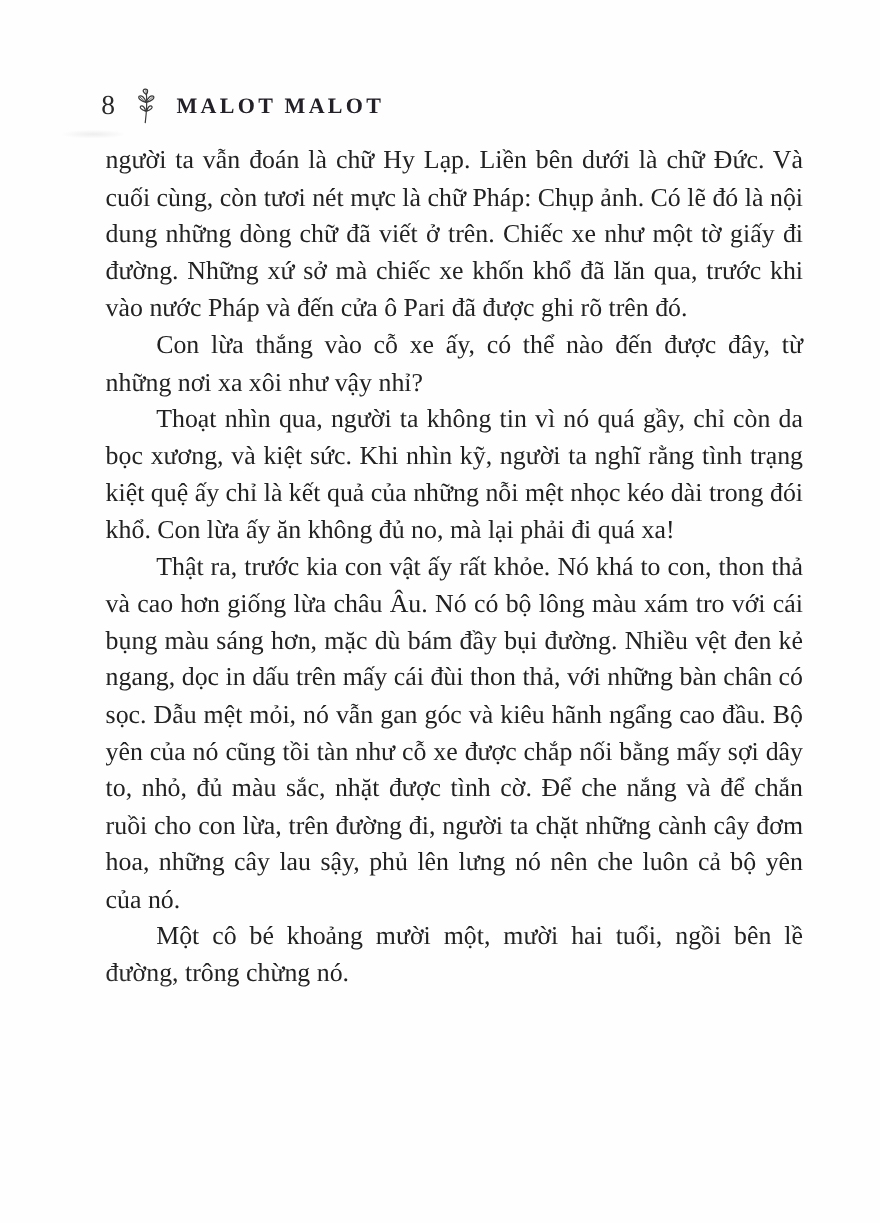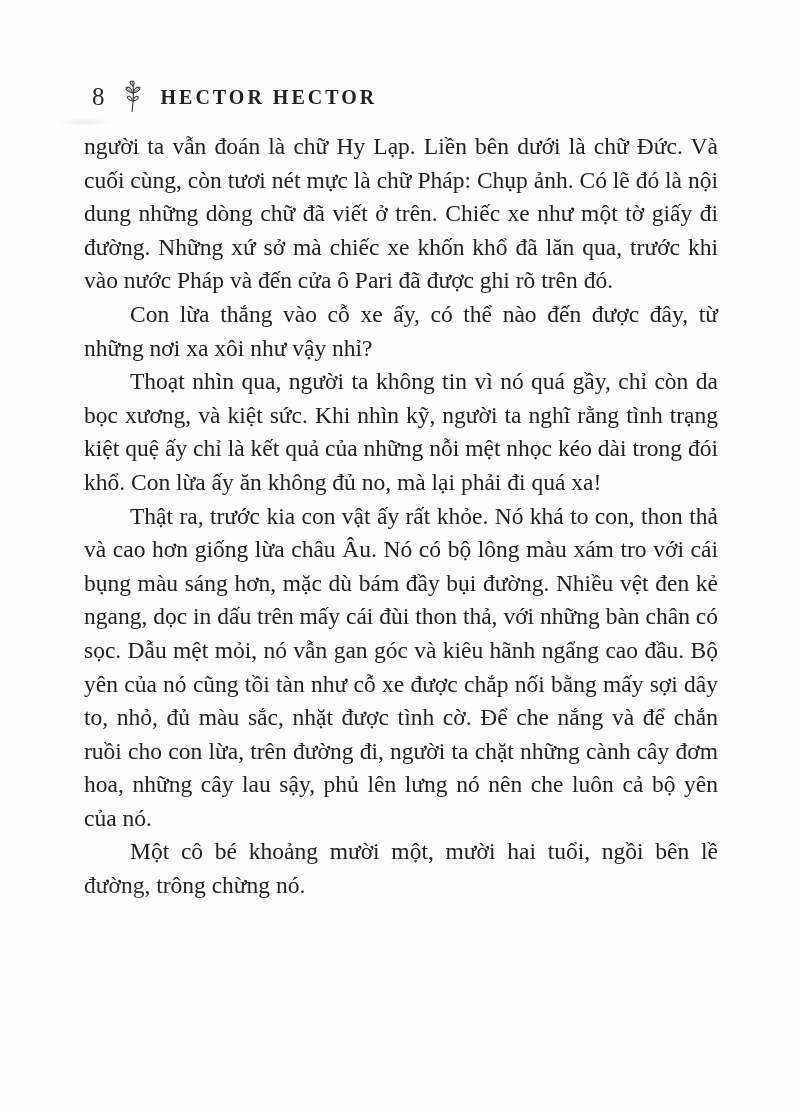--- a/index.html
+++ b/index.html
@@ -40,21 +40,21 @@
     font-size: 20px;
     font-weight: bold;
     letter-spacing: 3px;
     color: #242028;
     line-height: 1;
     padding-top: 2px;
   }
   .text-block {
     position: absolute;
     top: 130px;
-    left: 84px;
+    left: 96px;
     width: 634px;
     font-size: 23.5px;
     line-height: 33.6px;
     text-align: justify;
     color: var(--ink);
   }
   .text-block p.para { margin: 0; }
   .text-block p.para + p.para { }
   .text-block p.indent { text-indent: 46px; }
   
@@ -91,21 +91,21 @@
         <path d="M12 6 C 9 4, 8 1.5, 11 1 C 14 0.8, 13.5 4, 12 6 Z" fill="#fefefe"></path>
         <path d="M12 6 L11.6 1.4" stroke-width="0.7"></path>
         <path d="M11.6 13 C 7 12, 4 9, 5.5 7.5 C 7.5 6, 11 9, 11.6 13 Z" fill="#fefefe"></path>
         <path d="M11.6 13 L6 8" stroke-width="0.7"></path>
         <path d="M12.2 13 C 17 12, 20 9, 18.5 7.5 C 16.5 6, 13 9, 12.2 13 Z" fill="#fefefe"></path>
         <path d="M12.2 13 L18 8" stroke-width="0.7"></path>
         <path d="M11.3 21 C 7.5 20, 5.5 17.5, 7 16.5 C 8.8 15.5, 11 18, 11.3 21 Z" fill="#fefefe"></path>
         <path d="M12.5 21 C 16.3 20, 18.3 17.5, 16.8 16.5 C 15 15.5, 12.8 18, 12.5 21 Z" fill="#fefefe"></path>
       </svg>
     </span>
-    <span class="author-name">HECTOR HECTOR</span>
+    <span class="author-name">MALOT MALOT</span>
   </div>
 
   <div class="text-block">
 
   <p class="para">người ta vẫn đoán là chữ Hy Lạp. Liền bên dưới là chữ Đức. Và cuối cùng, còn tươi nét mực là chữ Pháp: Chụp ảnh. Có lẽ đó là nội dung những dòng chữ đã viết ở trên. Chiếc xe như một tờ giấy đi đường. Những xứ sở mà chiếc xe khốn khổ đã lăn qua, trước khi vào nước Pháp và đến cửa ô Pari đã được ghi rõ trên đó.</p>
       <p class="para indent">Con lừa thắng vào cỗ xe ấy, có thể nào đến được đây, từ những nơi xa xôi như vậy nhỉ?</p>
       <p class="para indent">Thoạt nhìn qua, người ta không tin vì nó quá gầy, chỉ còn da bọc xương, và kiệt sức. Khi nhìn kỹ, người ta nghĩ rằng tình trạng kiệt quệ ấy chỉ là kết quả của những nỗi mệt nhọc kéo dài trong đói khổ. Con lừa ấy ăn không đủ no, mà lại phải đi quá xa!</p>
       <p class="para indent">Thật ra, trước kia con vật ấy rất khỏe. Nó khá to con, thon thả và cao hơn giống lừa châu Âu. Nó có bộ lông màu xám tro với cái bụng màu sáng hơn, mặc dù bám đầy bụi đường. Nhiều vệt đen kẻ ngang, dọc in dấu trên mấy cái đùi thon thả, với những bàn chân có sọc. Dẫu mệt mỏi, nó vẫn gan góc và kiêu hãnh ngẩng cao đầu. Bộ yên của nó cũng tồi tàn như cỗ xe được chắp nối bằng mấy sợi dây to, nhỏ, đủ màu sắc, nhặt được tình cờ. Để che nắng và để chắn ruồi cho con lừa, trên đường đi, người ta chặt những cành cây đơm hoa, những cây lau sậy, phủ lên lưng nó nên che luôn cả bộ yên của nó.</p>
       <p class="para indent">Một cô bé khoảng mười một, mười hai tuổi, ngồi bên lề đường, trông chừng nó.</p>
     </div>

